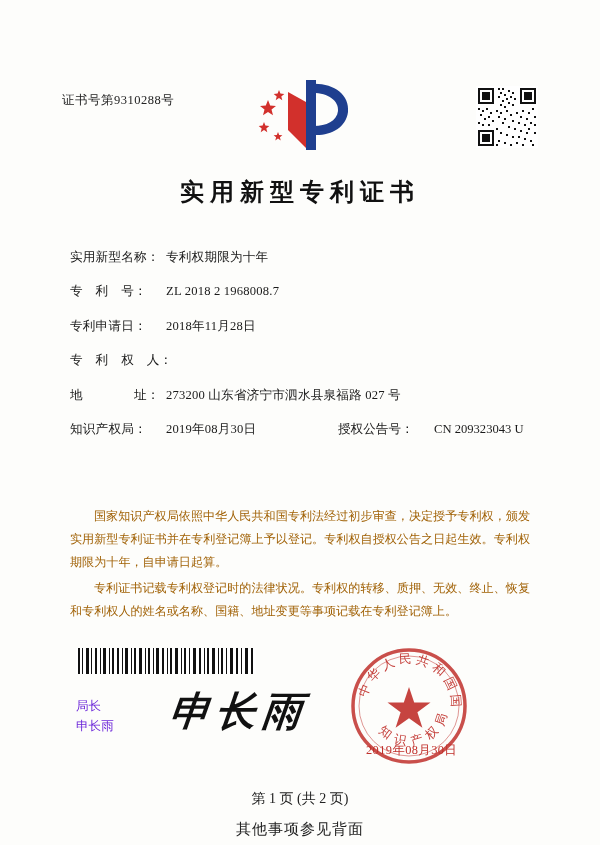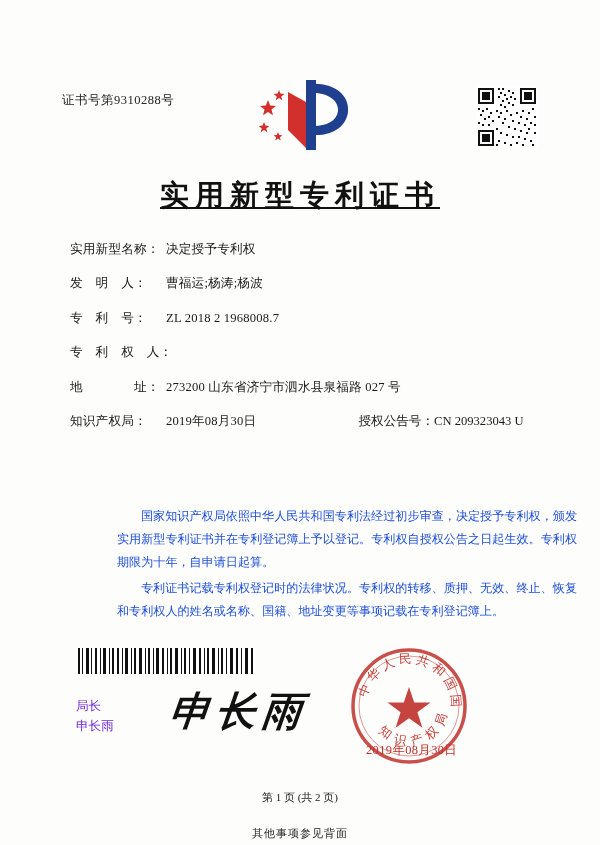--- a/index.html
+++ b/index.html
@@ -48,33 +48,32 @@
     height: 62px;
   }
 
   
   .title {
     position: absolute;
     left: 0;
     right: 0;
     top: 176px;
     text-align: center;
-    font-size: 29px;
+    font-size: 24px;
     font-weight: bold;
     letter-spacing: 6px;
     color: #111;
     font-family: "DejaVu Serif", "Liberation Serif", serif;
-    text-decoration: underline;
   }
 
   
   .fields {
     position: absolute;
     left: 70px;
-    top: 240px;
+    top: 248px;
     width: 470px;
     font-size: 12.6px;
     color: #1a1a1a;
   }
   .field-row {
     display: flex;
     align-items: baseline;
     margin-bottom: 15.5px;
     line-height: 1.5;
   }
@@ -86,35 +85,33 @@
   }
   .field-value {
     flex: 1 1 auto;
     letter-spacing: 0.2px;
   }
   .field-row.dual .field-label { width: 96px; flex: 0 0 96px; }
   .field-row.dual .field-value { flex: 0 0 172px; }
   .field-row.dual .field-label2 {
     flex: 0 0 96px;
     white-space: nowrap;
-    text-align: right;
   }
   .field-row.dual .field-value2 { flex: 1 1 auto; }
 
   
   .paras {
     position: absolute;
     left: 70px;
     top: 505px;
     width: 460px;
     font-size: 12.1px;
     line-height: 1.92;
-    color: #1d4ed8;
+    color: #a16207;
     text-align: justify;
-    margin-left: 47px;
   }
   .para {
     text-indent: 24px;
     margin: 0 0 2px 0;
   }
 
   
   .barcode {
     position: absolute;
     left: 76px;
@@ -161,32 +158,31 @@
     color: #c0302b;
     letter-spacing: 0.4px;
   }
 
   
   .page-num {
     position: absolute;
     left: 0; right: 0;
     top: 790px;
     text-align: center;
-    font-size: 11px;
+    font-size: 14px;
     color: #222;
   }
   .footer-note {
     position: absolute;
     left: 0; right: 0;
     top: 820px;
     text-align: center;
-    font-size: 11px;
+    font-size: 15px;
     color: #222;
     letter-spacing: 1px;
-    margin-top: 6px;
   }
 </style>
 </head>
 <body>
 
 <div class="page">
 
   <div class="cert-no">证书号第9310288号</div>
 
   <div class="logo">
@@ -291,29 +287,29 @@
           <rect x="58" y="38" width="2" height="2"></rect>
       </g>
     </svg>
   </div>
 
   <div class="title">实用新型专利证书</div>
 
   <div class="fields">
     <div class="field-row">
       <div class="field-label">实用新型名称：</div>
-      <div class="field-value">决定授予专利权</div>
-    </div>
-    <div class="field-row">
-      <div class="field-label">发　明　人：</div>
-      <div class="field-value">曹福运;杨涛;杨波</div>
+      <div class="field-value">专利权期限为十年</div>
     </div>
     <div class="field-row">
       <div class="field-label">专　利　号：</div>
       <div class="field-value">ZL 2018 2 1968008.7</div>
+    </div>
+    <div class="field-row">
+      <div class="field-label">专利申请日：</div>
+      <div class="field-value">2018年11月28日</div>
     </div>
     <div class="field-row">
       <div class="field-label">专　利　权　人：</div>
     </div>
     <div class="field-row">
       <div class="field-label">地　　　　址：</div>
       <div class="field-value">273200 山东省济宁市泗水县泉福路 027 号</div>
     </div>
     <div class="field-row dual">
       <div class="field-label">知识产权局：</div>

